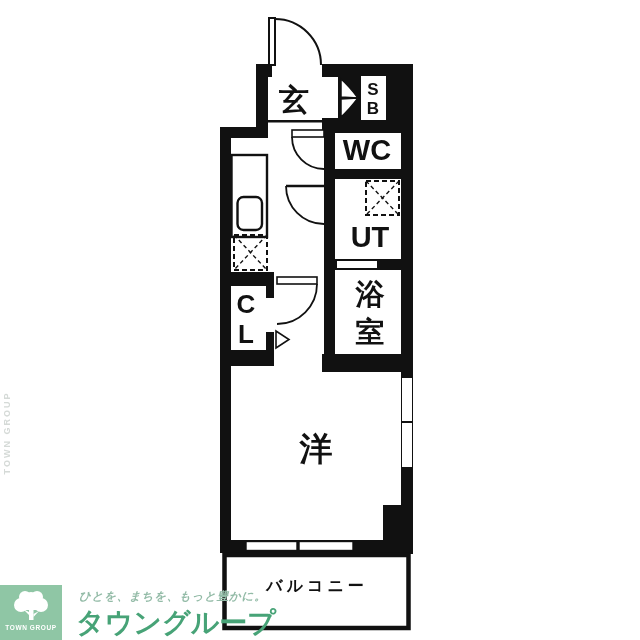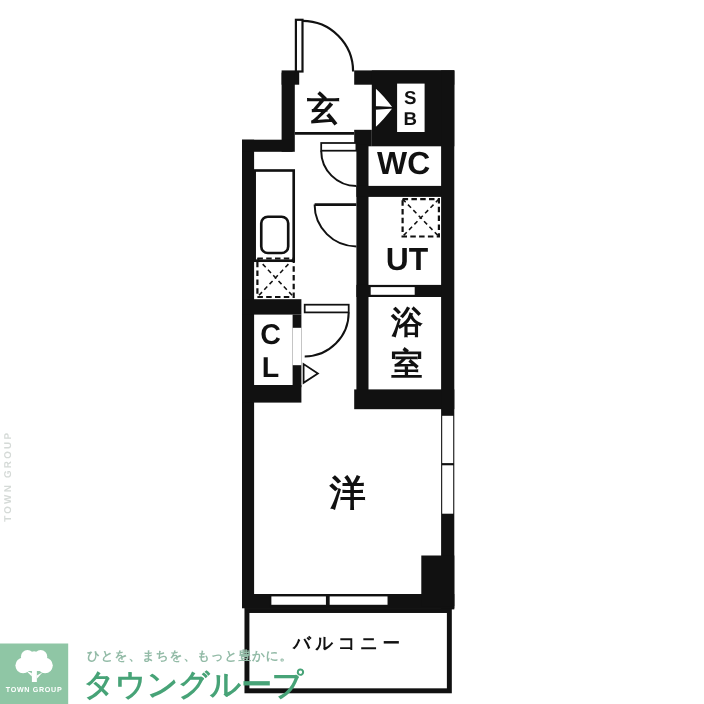--- a/index.html
+++ b/index.html
@@ -31,20 +31,21 @@
   #logo-square-label{
     position:absolute;left:0;top:624px;width:62px;text-align:center;
     color:#fff;font-size:6.5px;font-weight:bold;letter-spacing:0.6px;
     font-family:"Liberation Sans","DejaVu Sans",sans-serif;
   }
   #logo-tagline{
     position:absolute;left:79px;top:589px;
     color:var(--tagline-green);font-size:11.5px;font-weight:bold;
     letter-spacing:0.8px;
     font-family:"DejaVu Sans","Liberation Sans",sans-serif;
+    font-style:italic;
   }
   #logo-brand{
     position:absolute;left:76px;top:604px;
     color:var(--brand-green);font-size:28px;font-weight:bold;
     letter-spacing:0px;
     font-family:"DejaVu Sans","Liberation Sans",sans-serif;
   }
   #side-watermark{
     position:absolute;left:-48px;top:428px;width:110px;text-align:center;
     transform:rotate(-90deg);

